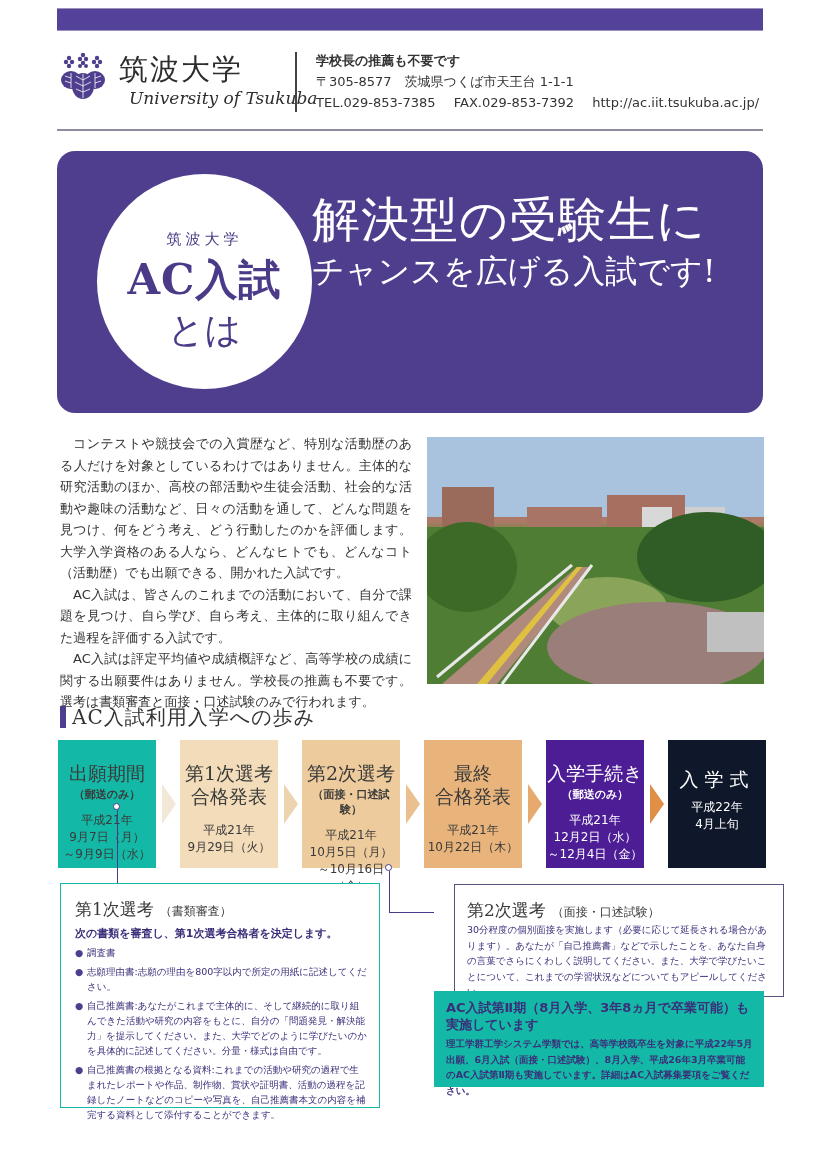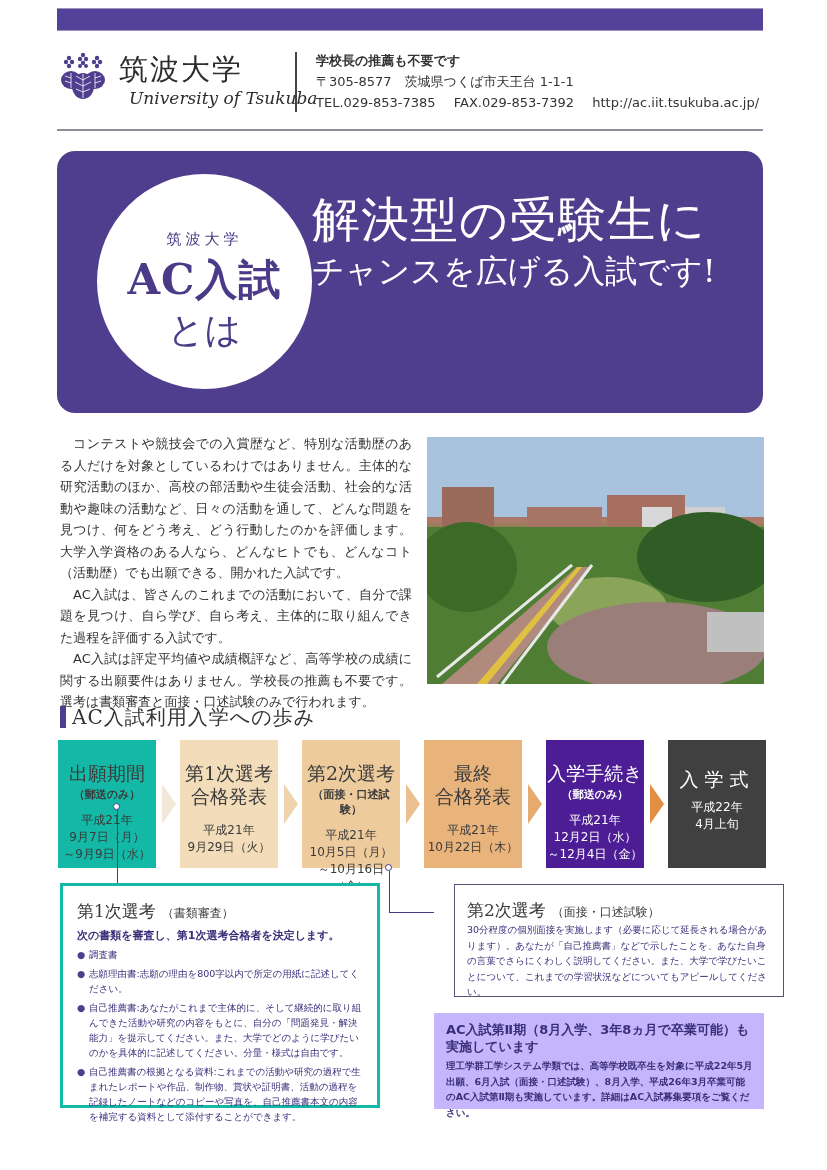--- a/index.html
+++ b/index.html
@@ -48,32 +48,32 @@
   .step .title { font-size: 19px; line-height: 23px; margin-top: 22px; color: #3a3a3a; }
   .step .sub { font-size: 11px; font-weight: bold; margin-top: 2px; color: #3a3a3a; }
   .step .date { font-size: 12px; line-height: 17px; margin-top: 10px; color: #3a3a3a; }
   .arrow { position: absolute; top: 44px; width: 0; height: 0; border-top: 20px solid transparent; border-bottom: 20px solid transparent; border-left: 14px solid #ecd3ac; }
 
   .connector-v { position: absolute; width: 1px; background: #4a3a87; }
   .connector-h { position: absolute; height: 1px; background: #4a3a87; }
   .node { position: absolute; width: 7px; height: 7px; border: 1px solid #4a3a87; border-radius: 50%; background: #fff; }
 
   
-  .box1 { position: absolute; left: 60px; top: 883px; width: 320px; height: 225px; border: 3px solid #14b8a6; background: #fff; padding: 14px 12px 0 14px; }
+  .box1 { position: absolute; left: 60px; top: 883px; width: 320px; height: 225px; border: 1px solid #14b8a6; background: #fff; padding: 14px 12px 0 14px; }
   .box-title { font-size: 17px; color: #3a3a3a; }
   .box-title .paren { font-size: 12px; margin-left: 6px; }
   .box1 .lead { font-size: 11px; font-weight: bold; color: #3a2f7a; margin-top: 5px; }
   .box1 ul { list-style: none; margin-top: 4px; }
   .box1 li { font-size: 9.5px; line-height: 15px; color: #3a2f7a; padding-left: 12px; position: relative; margin-top: 4px; }
   .box1 li .bullet { position: absolute; left: 0; top: 0; color: #4f3e8e; }
 
   .box2 { position: absolute; left: 454px; top: 884px; width: 330px; height: 113px; border: 1px solid #54517a; background: #fff; padding: 14px 12px 0 12px; }
   .box2 .body { font-size: 9.5px; line-height: 15.5px; color: #3a2f7a; margin-top: 0; }
 
-  .notice { position: absolute; left: 434px; top: 1013px; width: 330px; height: 96px; background: #c4b5fd; padding: 8px 10px 0 12px; }
+  .notice { position: absolute; left: 434px; top: 991px; width: 330px; height: 96px; background: #14b8a6; padding: 8px 10px 0 12px; }
   .notice .title { font-size: 13px; font-weight: bold; color: #3a2f7a; line-height: 17px; }
   .notice .body { font-size: 9.5px; line-height: 15.5px; color: #3a2f7a; margin-top: 3px; font-weight: bold; }
 </style>
 </head>
 <body>
 
 <div class="top-bar"></div>
 
 <div class="header">
   <svg class="logo" viewBox="0 0 44 48">
@@ -207,21 +207,21 @@
     <div class="title serif" style="color:#fff;">入学手続き</div>
     <div class="sub" style="color:#fff;">（郵送のみ）</div>
     <div class="date" style="color:#fff;">
         <div>平成21年</div>
         <div>12月2日（水）</div>
         <div>～12月4日（金）</div>
       </div>
   </div>
   <div class="arrow" style="left:592px;border-left-color:#e08f45;"></div>
 
-  <div class="step" style="left:610px;background:#404040;">
+  <div class="step" style="left:610px;background:#0f172a;">
     <div class="title serif" style="color:#fff;letter-spacing:6px;margin-top:28px;">入学式</div>
     <div class="date" style="color:#fff;margin-top:8px;">
         <div>平成22年</div>
         <div>4月上旬</div>
       </div>
   </div>
 </div>
 
 <div class="node" style="left:113px;top:803px;"></div>
 <div class="connector-v" style="left:117px;top:810px;height:73px;"></div>

